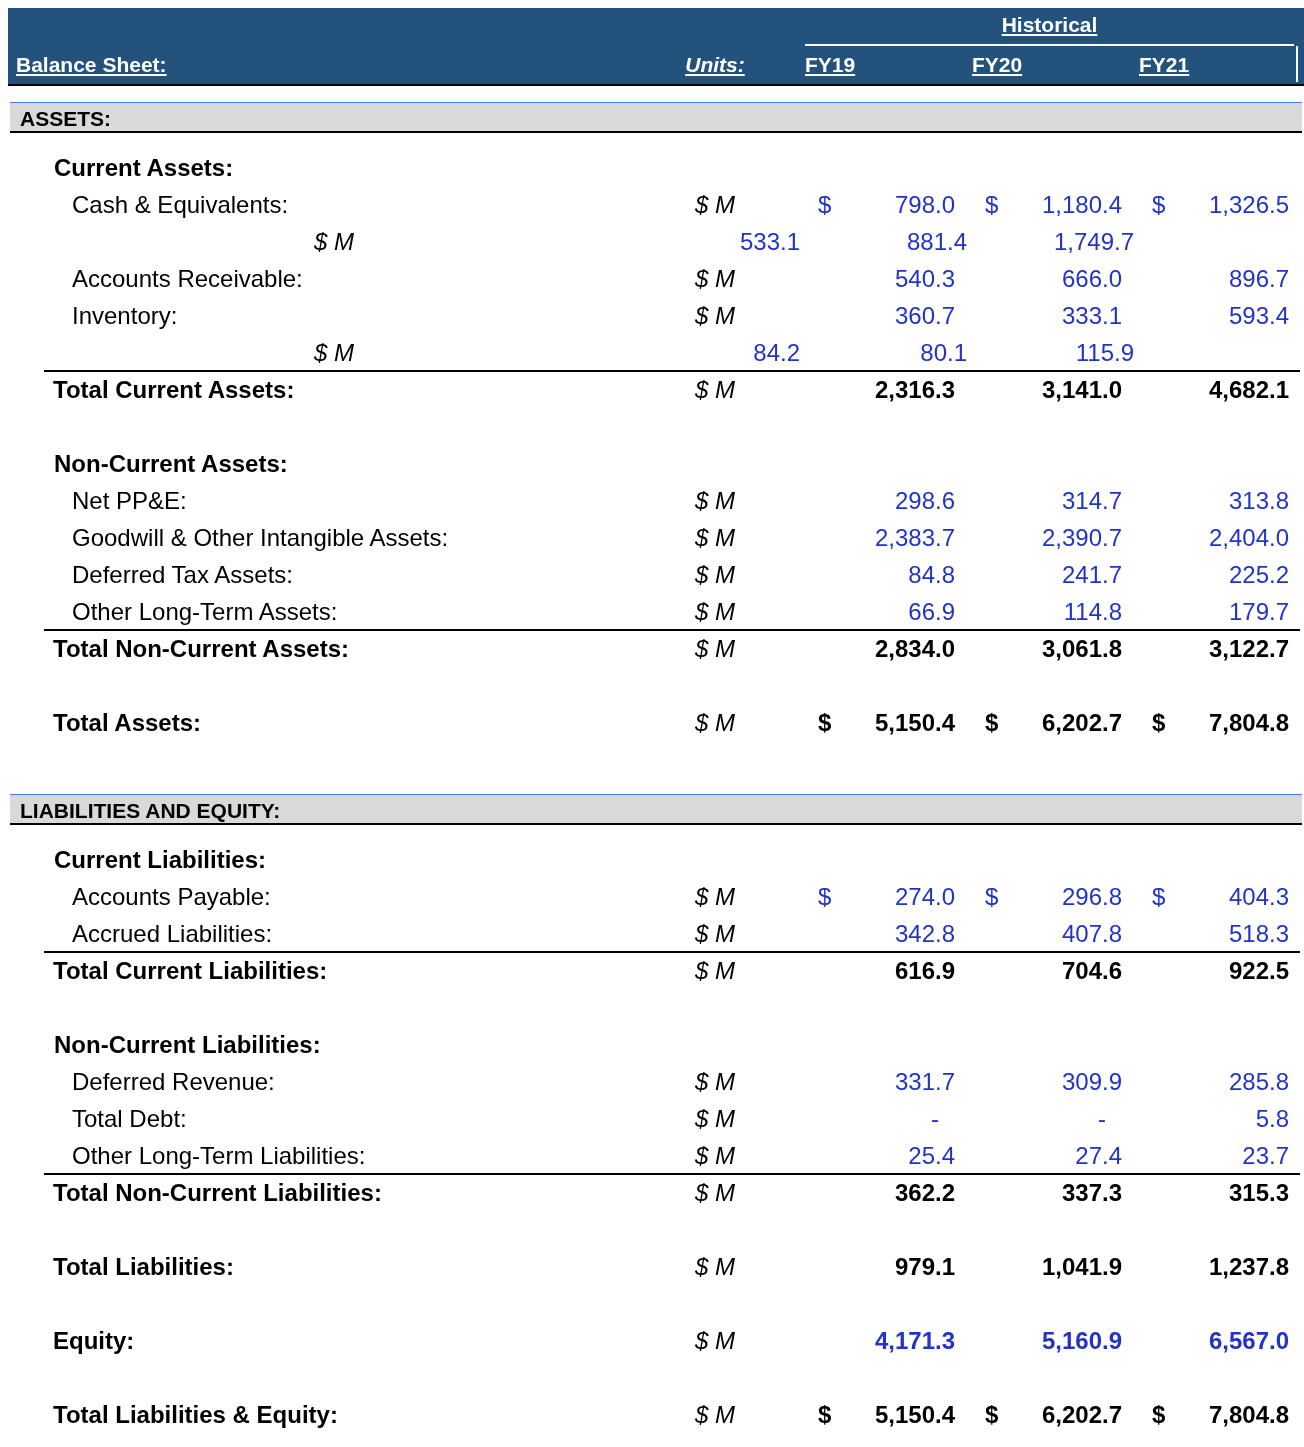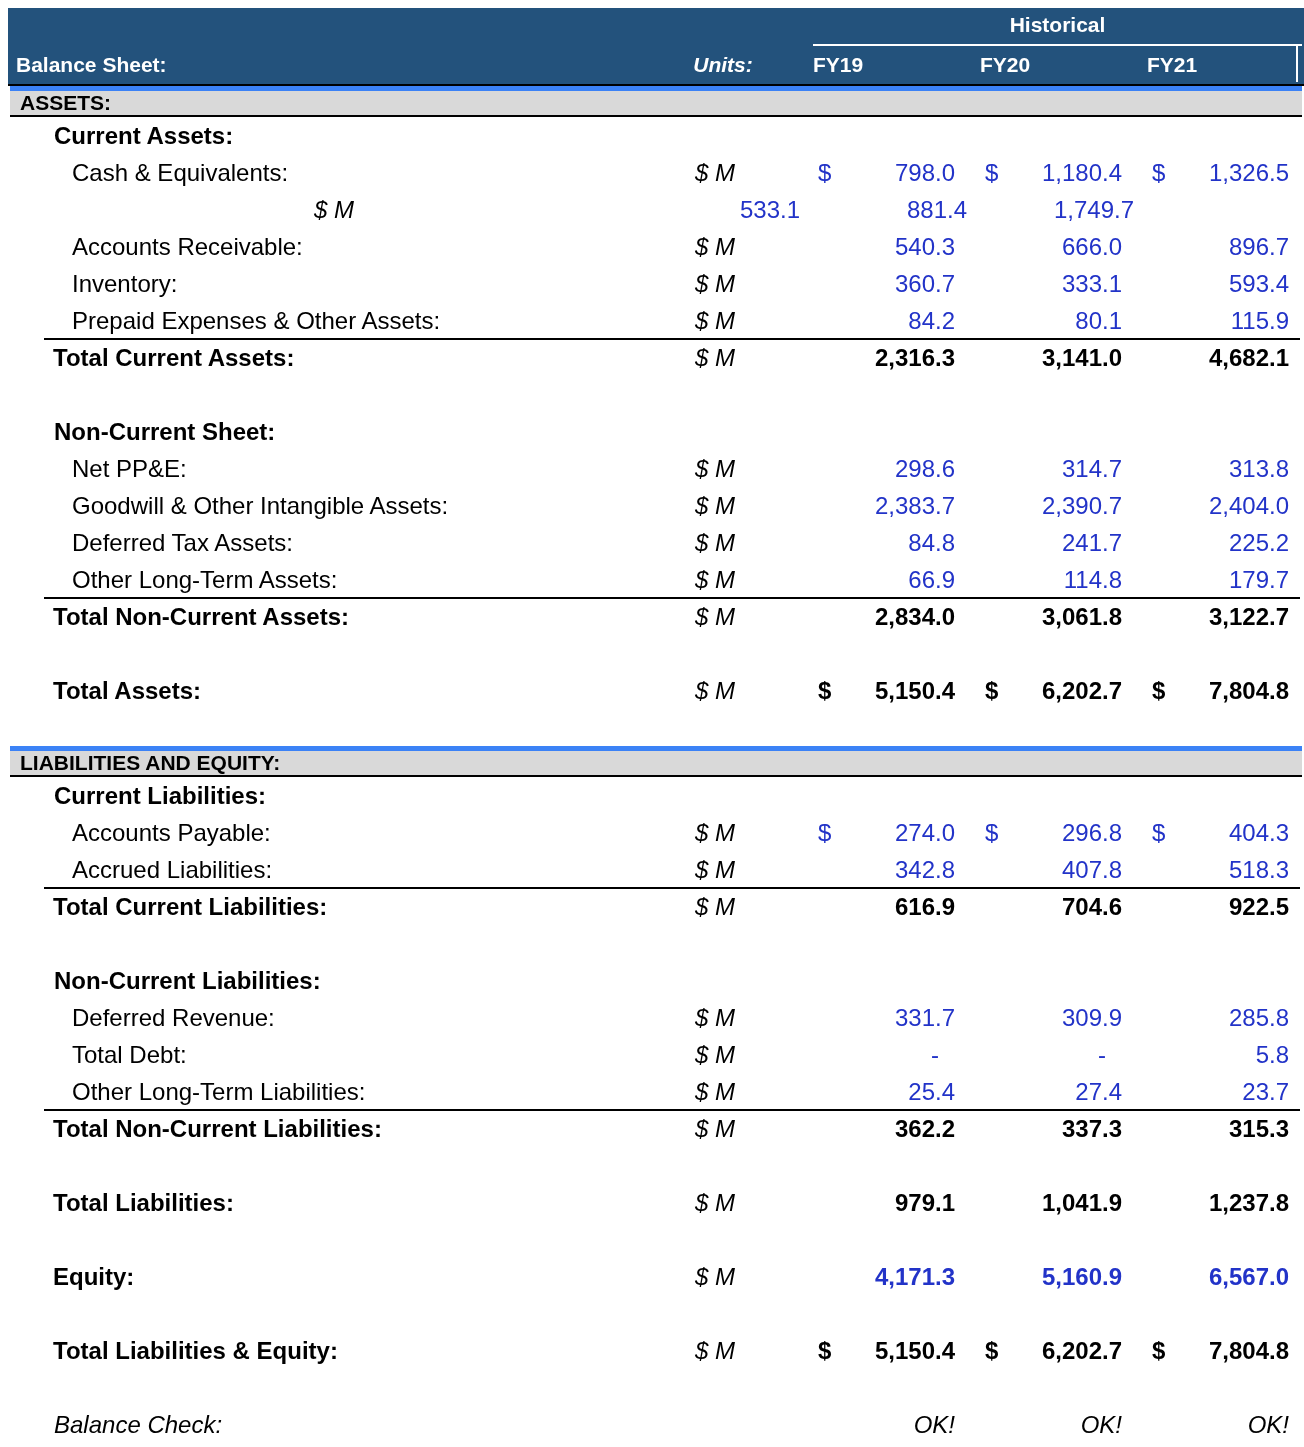--- a/index.html
+++ b/index.html
@@ -10,33 +10,33 @@
   }
   *{box-sizing:border-box;margin:0;padding:0;}
   html,body{width:1304px;height:1447px;overflow:hidden;background:#ffffff;
     font-family:"Liberation Sans",sans-serif;color:var(--ink);}
   .sheet{position:relative;width:1304px;height:1447px;padding-top:8px;}
   .inner{margin-left:8px;width:1296px;}
 
   
   .header{position:relative;background:var(--header-bg);color:#fff;border-bottom:2px solid #000;}
   .h-row{display:grid;grid-template-columns:1fr 110px 35px 155px 12px 155px 12px 155px;
-    padding-right:2px;align-items:center;}
+    padding-right:10px;align-items:center;text-decoration:underline;}
   .h-row1{height:38px;}
   .h-row2{height:38px;}
   .h-hist{grid-column:4/9;text-align:center;font-weight:bold;font-size:21px;
     border-bottom:2px solid #fff;height:38px;line-height:34px;}
   .h-title{font-weight:bold;font-size:21px;padding-left:8px;}
   .h-units{font-weight:bold;font-style:italic;font-size:21px;text-align:center;}
   .h-fy{font-weight:bold;font-size:21px;text-align:left;}
   .h-vline{position:absolute;right:6px;top:38px;bottom:2px;width:2px;background:#fff;}
 
   
-  .band{height:31px;background:var(--band-bg);margin:0 2px;
-    border-top:5px solid #3b82f6;border-bottom:2px solid #000;
+  .band{height:31px;background:var(--band-bg);margin:16px 2px;
+    border-top:1px solid #3b82f6;border-bottom:2px solid #000;
     display:flex;align-items:flex-end;}
   .band-label{font-weight:bold;font-size:21px;padding-left:10px;}
 
   
   .row{display:grid;grid-template-columns:1fr 110px 35px 155px 12px 155px 12px 155px;
     padding-right:10px;align-items:center;height:37px;position:relative;font-size:24px;}
   .row.spacer{height:37px;}
   .row.topline::before{content:"";position:absolute;left:36px;right:4px;top:-1px;
     border-top:2px solid #000;}
   .lbl{white-space:nowrap;}
@@ -149,21 +149,20 @@
           <div></div>
           <div class="fy">
             <div class="val">333.1</div>
           </div>
           <div></div>
           <div class="fy">
             <div class="val">593.4</div>
           </div>
         </div>
         <div class="row item">
-          <div class="lbl item-lbl">Prepaid Expenses &amp; Other Assets:</div>
           <div class="units">$ M</div>
           <div></div>
           <div class="fy">
             <div class="val">84.2</div>
           </div>
           <div></div>
           <div class="fy">
             <div class="val">80.1</div>
           </div>
           <div></div>
@@ -182,21 +181,21 @@
           <div class="fy">
             <div class="val">3,141.0</div>
           </div>
           <div></div>
           <div class="fy">
             <div class="val">4,682.1</div>
           </div>
         </div>
         <div class="row spacer"></div>
         <div class="row subsection">
-          <div class="lbl subsection-lbl">Non-Current Sheet:</div>
+          <div class="lbl subsection-lbl">Non-Current Assets:</div>
           <div class="units"></div>
           <div></div>
         </div>
         <div class="row item">
           <div class="lbl item-lbl">Net PP&amp;E:</div>
           <div class="units">$ M</div>
           <div></div>
           <div class="fy">
             <div class="val">298.6</div>
           </div>

